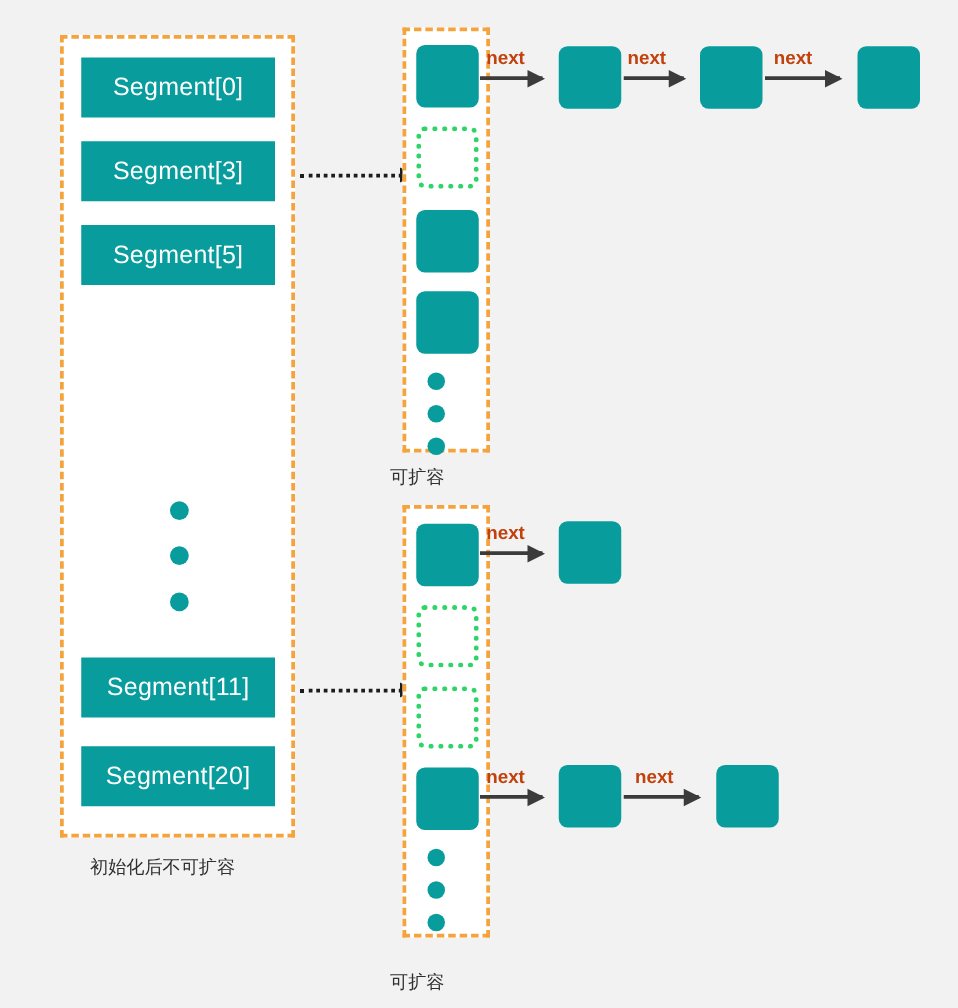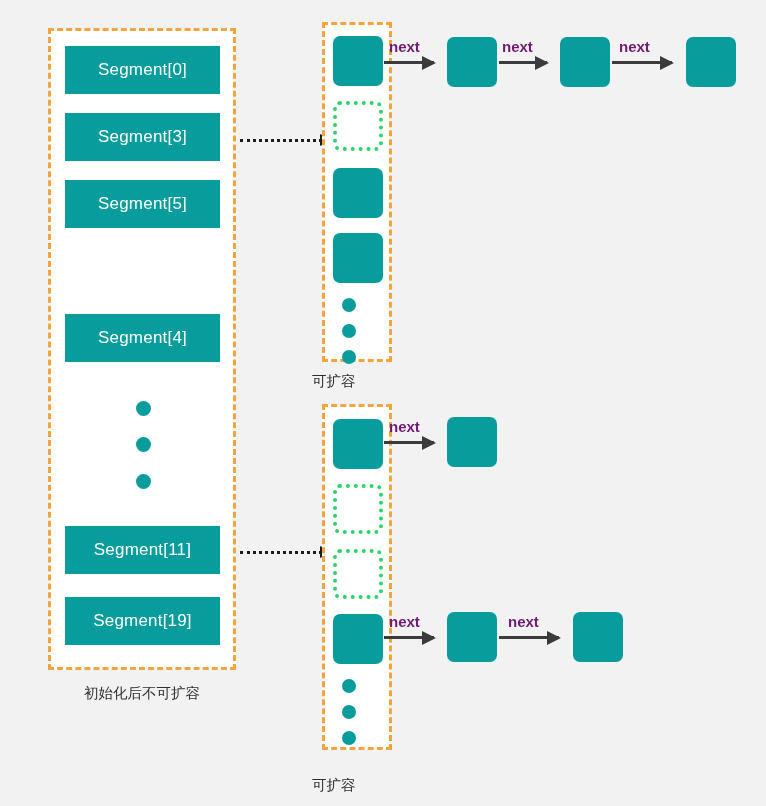--- a/index.html
+++ b/index.html
@@ -37,21 +37,21 @@
     width: 188px;
     height: 642px;
   }
   .segment-cell {
     position: absolute;
     left: 14px;
     width: 155px;
     height: 48px;
     background: #089c9c;
     color: #ffffff;
-    font-size: 17px;
+    font-size: 20px;
     display: flex;
     align-items: center;
     justify-content: center;
     letter-spacing: 0.2px;
     box-sizing: border-box;
   }
   .array-dot {
     position: absolute;
     left: 85px;
     width: 15px;
@@ -113,21 +113,21 @@
     top: -5.5px;
     width: 0; height: 0;
     border-top: 7px solid transparent;
     border-bottom: 7px solid transparent;
     border-left: 14px solid #3b3b3b;
   }
   .arrow-label {
     position: absolute;
     font-size: 15px;
     font-weight: bold;
-    color: #701a75;
+    color: #c2410c;
     white-space: nowrap;
   }
 
   
   .dot-arrow {
     position: absolute;
     height: 0;
     border-top: 3px dotted #1d1d1d;
   }
   .dot-arrow::after {
@@ -152,30 +152,29 @@
 </style>
 </head>
 <body>
 
 <div id="canvas">
 
   <div class="group-box" id="segment-array">
     <div class="segment-cell" style="top:15px">Segment[0]</div>
     <div class="segment-cell" style="top:82px">Segment[3]</div>
     <div class="segment-cell" style="top:149px">Segment[5]</div>
-    <div class="segment-cell" style="top:283px">Segment[4]</div>
 
     <div class="array-dot" style="top:370px"></div>
     <div class="array-dot" style="top:406px"></div>
     <div class="array-dot" style="top:443px"></div>
 
     <div class="segment-cell" style="top:495px">Segment[11]</div>
-    <div class="segment-cell" style="top:566px">Segment[19]</div>
+    <div class="segment-cell" style="top:566px">Segment[20]</div>
   </div>
-  <div class="caption" style="left:84px; top:684px; width:150px">初始化后不可扩容</div>
+  <div class="caption" style="left:72px; top:684px; width:150px">初始化后不可扩容</div>
 
   <div class="dot-arrow" style="left:240px; top:139px; width:82px"></div>
 
   <div class="dot-arrow" style="left:240px; top:551px; width:82px"></div>
 
   <div class="group-box bucket-col" id="bucket-col-top">
     <div class="node" style="left:8px; top:11px"></div>
     <div class="node-empty" style="left:8px; top:76px"></div>
     <div class="node" style="left:8px; top:143px"></div>
     <div class="node" style="left:8px; top:208px"></div>

